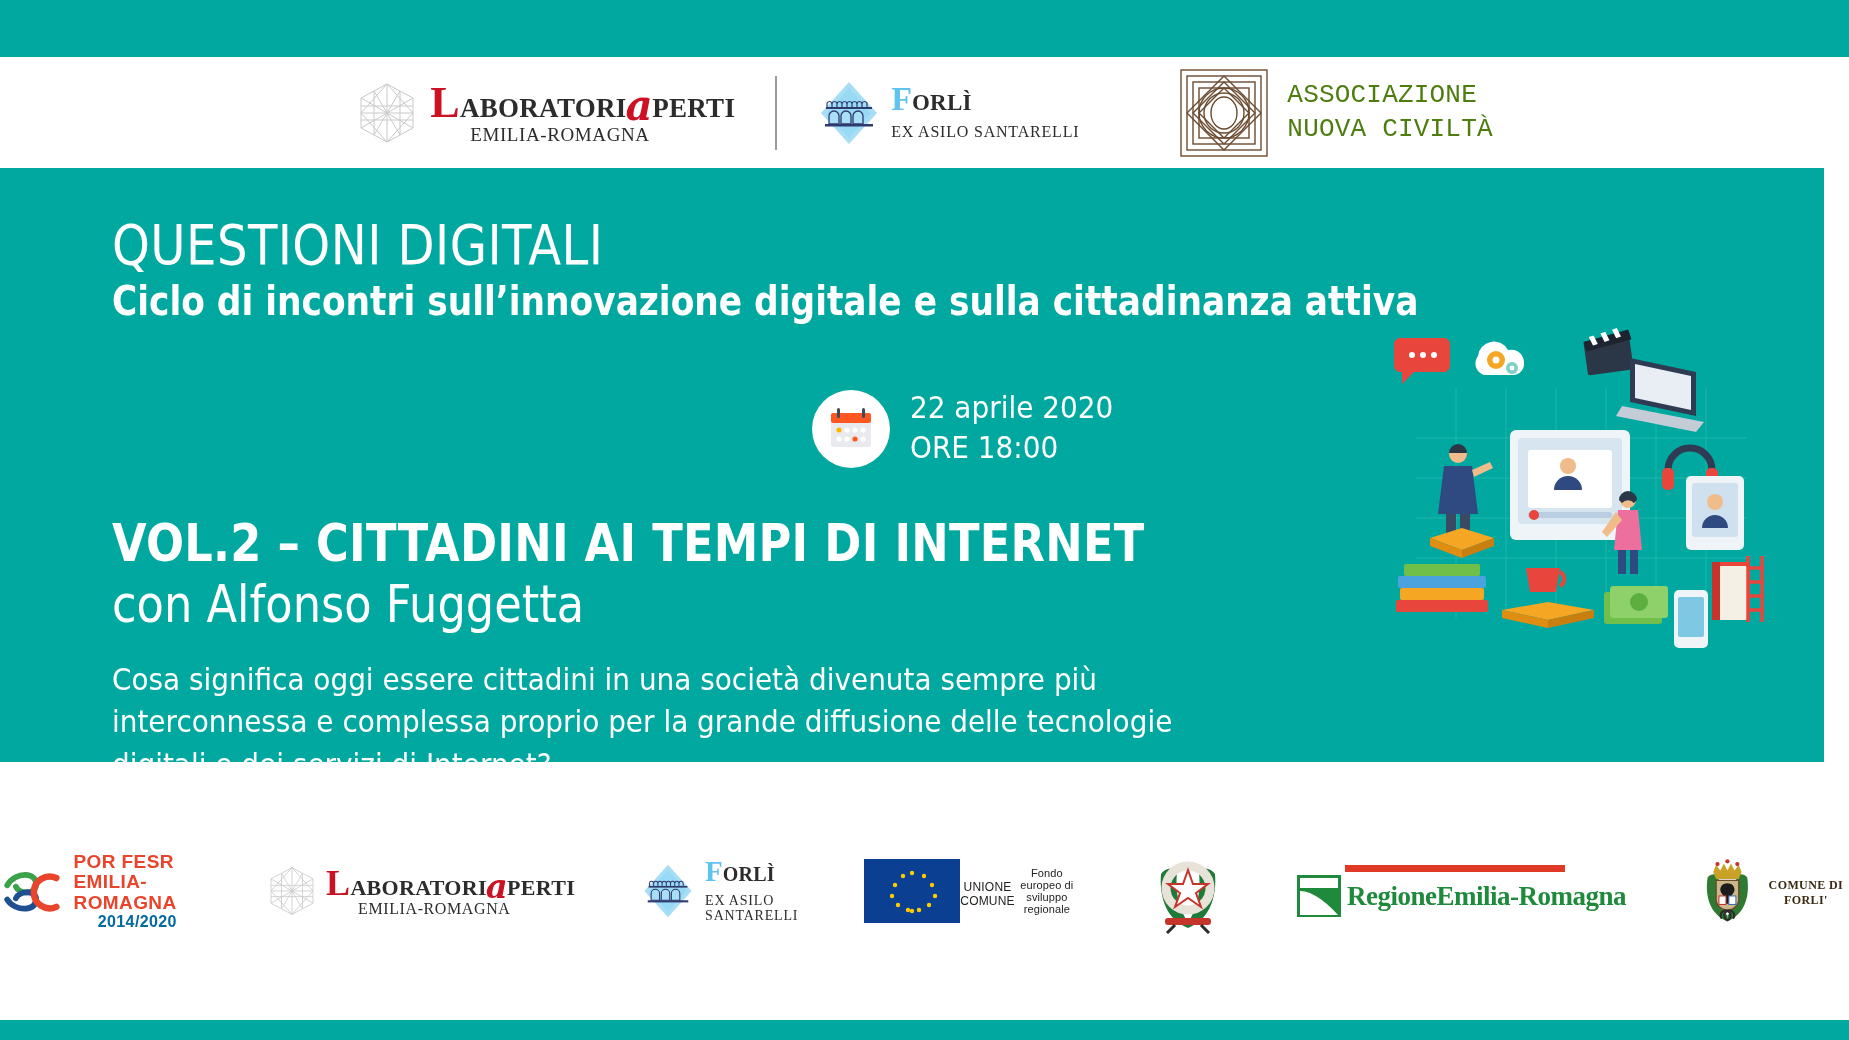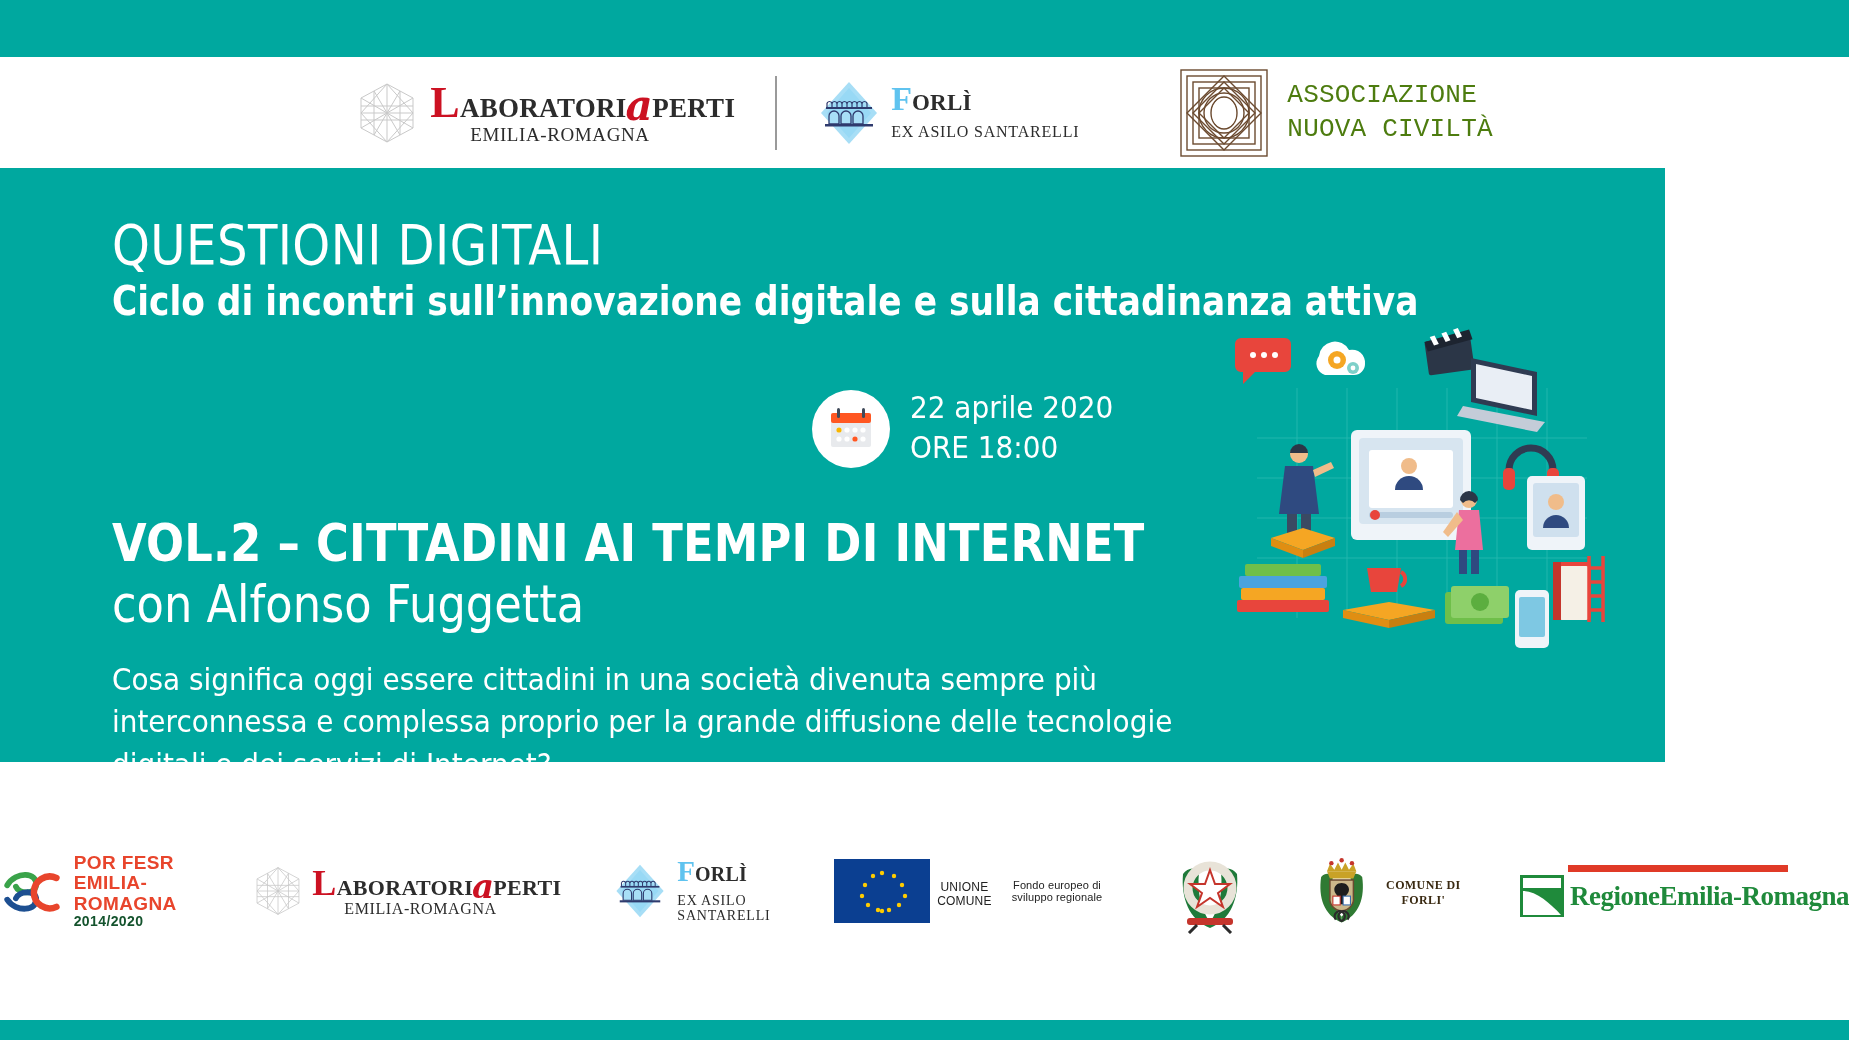--- a/index.html
+++ b/index.html
@@ -78,21 +78,21 @@
   .anc-mark { width: 90px; height: 90px; flex: 0 0 auto; }
   .anc-words {
     font-family: Liberation Mono, monospace;
     font-size: 26px; color: #4d7c0f; line-height: 1.28; letter-spacing: .2px;
     white-space: nowrap;
   }
 
   
   .body-teal {
     position: absolute; left: 0; top: 168px;
-    width: 1665px; height: 594px;
+    width: 1824px; height: 594px;
     background: #00a89f;
     overflow: hidden;
   }
 
   .title {
     position: absolute; left: 112px; top: 44px;
     color: #fff; font-size: 56px; font-weight: normal;
     letter-spacing: .5px; white-space: nowrap;
     font-family: "DejaVu Sans", sans-serif;
     transform: scaleX(.86); transform-origin: left center;
@@ -145,35 +145,35 @@
 
   
   .illus { position: absolute; right: 48px; top: 150px; width: 390px; height: 340px; }
 
   
   .footer {
     position: absolute; left: 0; top: 762px;
     width: 1849px; height: 258px;
     background: #fff;
     display: flex; align-items: center; justify-content: center;
-    gap: 52px;
+    gap: 66px;
   }
   .bottom-strip {
     position: absolute; left: 0; top: 1020px;
     width: 1849px; height: 20px; background: #00a89f;
   }
 
   .f-item { display: flex; align-items: center; }
 
   
   .porfesr { display: flex; align-items: center; gap: 10px; }
   .porfesr-txt { line-height: 1.08; font-family: "Liberation Sans", sans-serif; font-weight: bold; }
   .pf1 { font-size: 19px; color: #e8452c; letter-spacing: .4px; }
   .pf2 { font-size: 19px; color: #e8452c; letter-spacing: .4px; }
-  .pf3 { font-size: 14px; color: #14532d; letter-spacing: .4px; }
+  .pf3 { font-size: 16px; color: #0369a1; letter-spacing: .4px; text-align: center; }
 
   
   .la-f { display: flex; align-items: center; gap: 9px; }
   .la-f .la-hex { width: 50px; height: 50px; }
   .la-f .la-line1 .bigL { font-size: 36px; }
   .la-f .la-line1 .lab, .la-f .la-line1 .perti { font-size: 22px; }
   .la-f .la-line1 .reda { font-size: 34px; }
   .la-f .la-line2 { font-size: 16px; margin-left: 32px; }
 
   
@@ -551,46 +551,46 @@
       <svg width="86" height="86" viewBox="0 0 86 86">
         <path d="M43,80 C22,72 14,50 16,26 C20,20 28,18 32,24 C30,44 34,62 43,74 Z" fill="#1f7a3a"></path>
         <path d="M43,80 C64,72 72,50 70,26 C66,20 58,18 54,24 C56,44 52,62 43,74 Z" fill="#1f7a3a"></path>
         <circle cx="43" cy="40" r="22" fill="none" stroke="#e8e3d8" stroke-width="9"></circle>
         <path d="M43,22 L48,36 L63,36 L51,45 L56,59 L43,50 L30,59 L35,45 L23,36 L38,36 Z" fill="#ffffff" stroke="#c5352c" stroke-width="2"></path>
         <rect x="20" y="70" width="46" height="7" rx="3" fill="#c5352c"></rect>
         <path d="M30,77 l-8,8 M56,77 l8,8" stroke="#2b2b2b" stroke-width="3" fill="none"></path>
       </svg>
     </div>
 
+    <div class="f-item rer">
+      <div class="rer-bar"></div>
+      <div class="rer-row">
+        <svg class="rer-mark" viewBox="0 0 44 42">
+          <rect x="0" y="0" width="44" height="42" fill="#1f8a3b"></rect>
+          <path d="M3,3 h38 v10 h-38 z" fill="#ffffff"></path>
+          <path d="M3,40 L3,16 C16,16 30,28 41,40 Z" fill="#ffffff"></path>
+        </svg>
+        <div class="rer-txt">RegioneEmilia-Romagna</div>
+      </div>
+    </div>
+
     <div class="f-item comune">
       <svg width="100" height="98" viewBox="0 0 100 98">
         <path d="M50,92 C26,82 18,58 22,30 C27,24 35,24 38,30 C34,52 38,72 50,84 Z" fill="#2f7a33"></path>
         <path d="M50,92 C74,82 82,58 78,30 C73,24 65,24 62,30 C66,52 62,72 50,84 Z" fill="#2f7a33"></path>
         <path d="M30,22 h40 l-4,10 h-32 z" fill="#c9a227"></path>
         <path d="M30,22 l4,-10 l6,8 l5,-10 l5,10 l5,-10 l5,10 l6,-8 l4,10 z" fill="#c9a227"></path>
         <circle cx="36" cy="11" r="3" fill="#c5352c"></circle>
           <circle cx="50" cy="7" r="3" fill="#c5352c"></circle>
         <circle cx="64" cy="11" r="3" fill="#c5352c"></circle>
         <path d="M34,34 h32 v24 a16,16 0 0 1 -16,18 a16,16 0 0 1 -16,-18 z" fill="#cbb78a" stroke="#6b4a2f" stroke-width="2"></path>
         <path d="M50,38 c6,0 10,4 10,9 c0,6 -5,7 -5,12 l4,8 h-18 l4,-8 c0,-5 -5,-6 -5,-12 c0,-5 4,-9 10,-9 z" fill="#1d1d1d"></path>
         <rect x="38" y="56" width="10" height="12" fill="#ffffff" stroke="#c5352c" stroke-width="1.5"></rect>
         <rect x="52" y="56" width="10" height="12" fill="#ffffff" stroke="#3a6fb0" stroke-width="1.5"></rect>
         <path d="M42,88 a7,7 0 1 1 8,2 a7,7 0 1 1 8,-2" fill="none" stroke="#2b2b2b" stroke-width="3"></path>
       </svg>
       <div class="comune-cap">COMUNE DI FORLI'</div>
     </div>
 
-    <div class="f-item rer">
-      <div class="rer-bar"></div>
-      <div class="rer-row">
-        <svg class="rer-mark" viewBox="0 0 44 42">
-          <rect x="0" y="0" width="44" height="42" fill="#1f8a3b"></rect>
-          <path d="M3,3 h38 v10 h-38 z" fill="#ffffff"></path>
-          <path d="M3,40 L3,16 C16,16 30,28 41,40 Z" fill="#ffffff"></path>
-        </svg>
-        <div class="rer-txt">RegioneEmilia-Romagna</div>
-      </div>
-    </div>
-
   </div>
 
   <div class="bottom-strip"></div>
 </div>
 
 </body></html>

